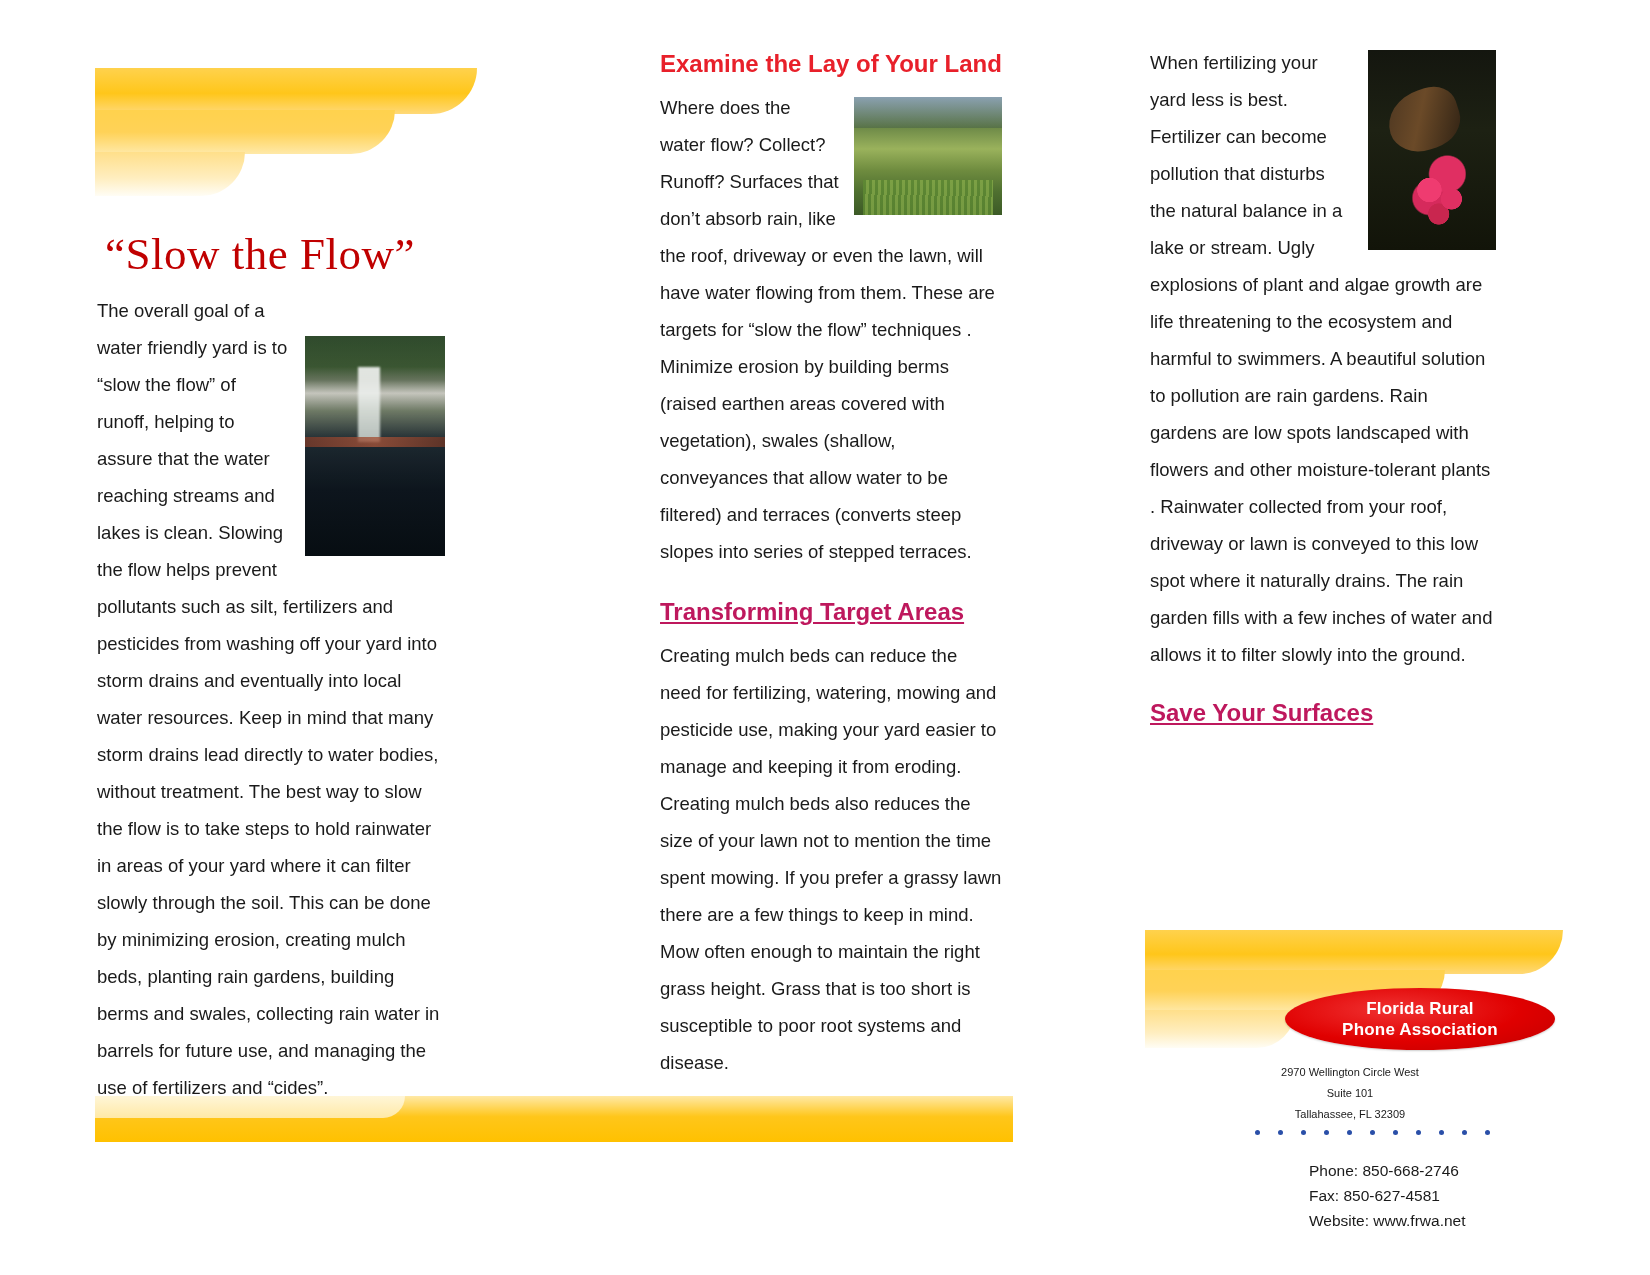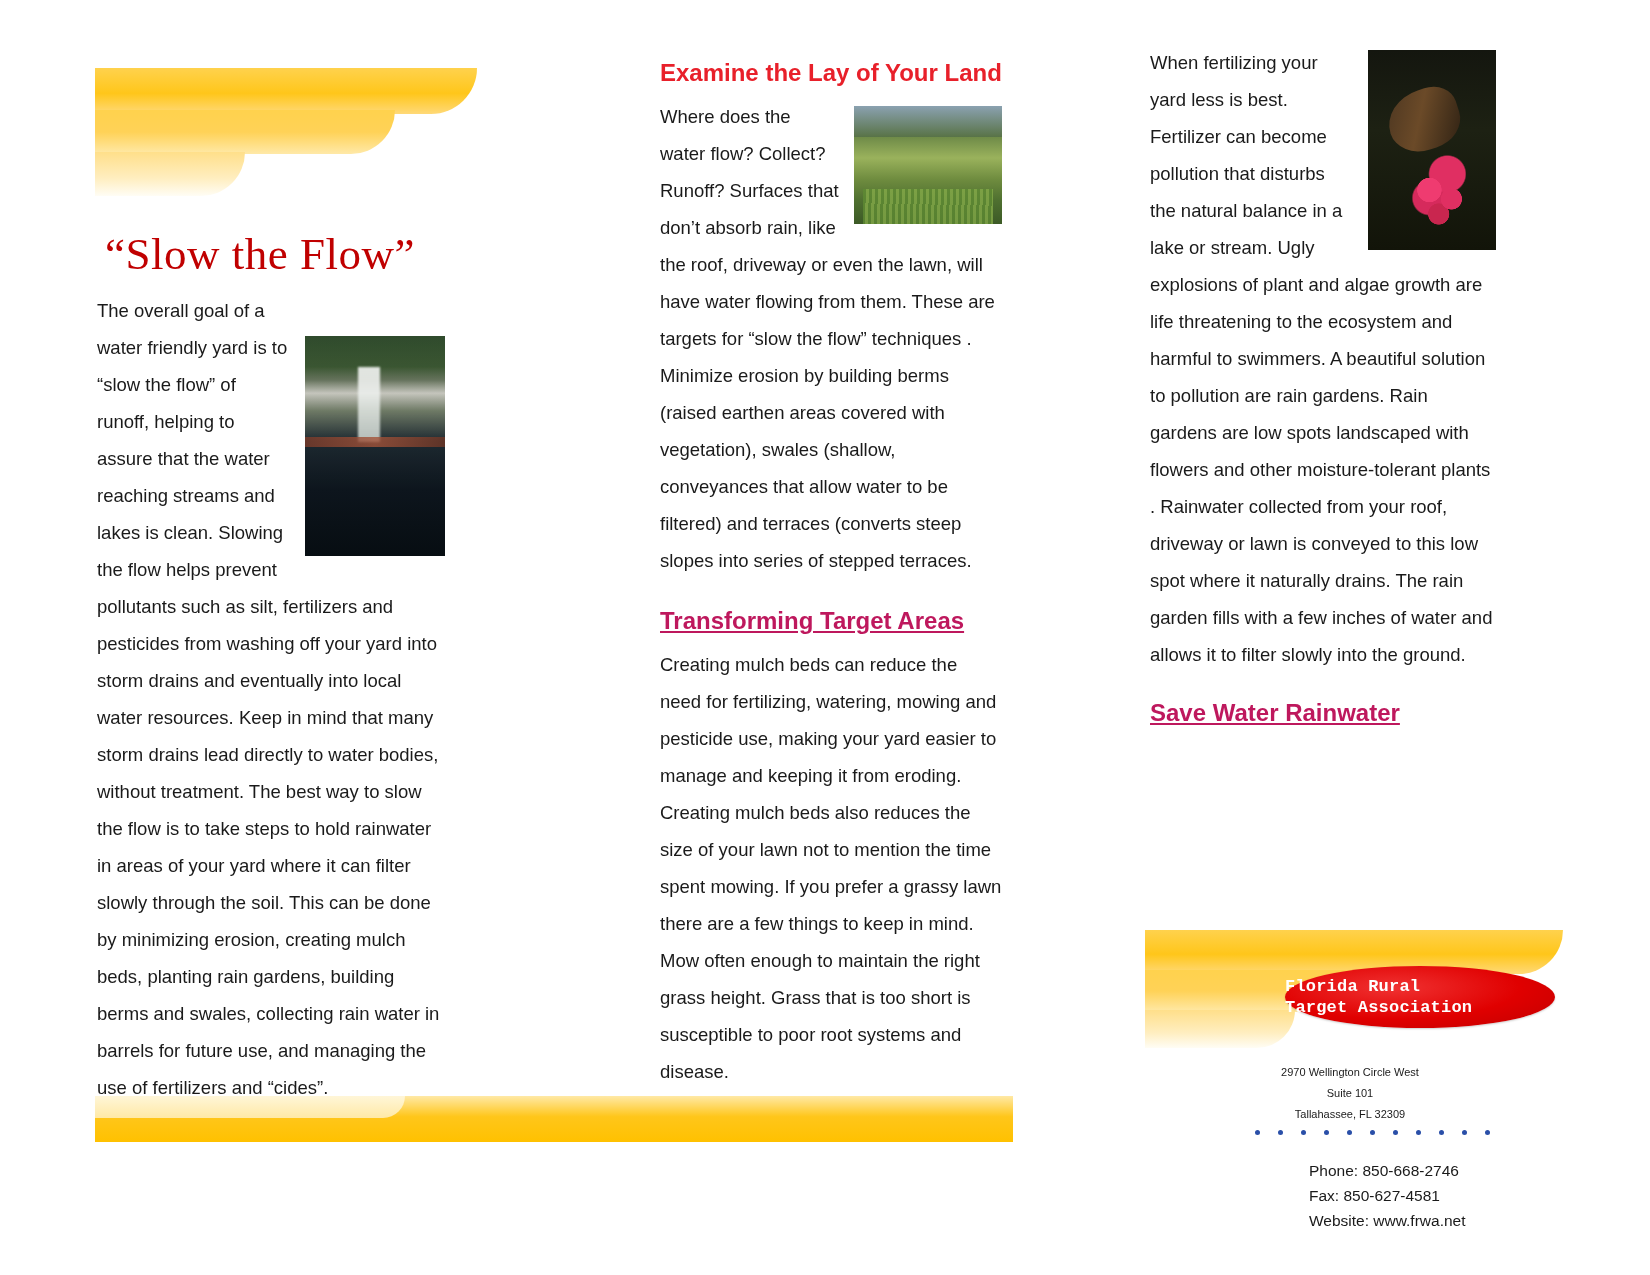--- a/index.html
+++ b/index.html
@@ -95,31 +95,30 @@
     position: absolute;
     left: 0; top: 80px;
     width: 150px; height: 38px;
     background: linear-gradient(180deg,#ffdf8a 0%, #ffeec0 60%, #fffdf5 100%);
     border-radius: 0 0 110px 0;
   }
 
   .logo-ellipse {
     position: absolute;
     left: 1285px;
-    top: 966px;
+    top: 988px;
     width: 270px;
     height: 62px;
     background: radial-gradient(ellipse at 40% 35%, #f03232 0%, #e00000 55%, #c00000 100%);
     border-radius: 50%;
     display: flex;
     flex-direction: column;
-    align-items: flex-start;
+    align-items: center;
     justify-content: center;
     box-shadow: 0 1px 2px rgba(0,0,0,.2);
-    font-family: Liberation Mono, monospace;
   }
   .logo-ellipse span {
     color: #ffffff;
     font-weight: bold;
     font-size: 17px;
     line-height: 21px;
     letter-spacing: .2px;
     text-align: center;
   }
 
@@ -189,21 +188,20 @@
     background: linear-gradient(90deg,#7a3b2a,#a4543a,#6d3626);
     opacity:.8;
   }
 
   
   .mid-body {
     position: absolute;
     left: 660px;
     top: 48px;
     width: 342px;
-    margin-top: 9px;
   }
   .mid-body h2.head:first-child { margin-top: 0; }
 
   .img-marsh {
     float: right;
     width: 148px;
     height: 118px;
     margin: 8px 0 6px 14px;
     background:
       linear-gradient(180deg, #4d6b3a 0%, #6e8a48 26%, #9ab25c 44%, #6f8c3f 62%, #4f7030 80%, #3c5a26 100%);
@@ -328,35 +326,35 @@
       <h2 class="head red2">Transforming Target Areas</h2>
       <p class="body">Creating mulch beds can reduce the need for fertilizing, watering, mowing and pesticide use, making your yard easier to manage and keeping it from eroding.  Creating mulch beds also reduces the size of your lawn not to mention  the time spent mowing.  If you prefer a grassy lawn there are a few things to keep in mind.  Mow often enough to maintain the right grass height.  Grass that is too short is susceptible to poor root  systems and disease.</p>
     </div>
   </div>
 
   <div class="right-body">
     <div class="img-butterfly"></div>
     <p class="body">When fertilizing your yard less is best.  Fertilizer can become pollution that disturbs the natural balance in a lake or stream.  Ugly explosions of plant and algae growth are  life threatening to the ecosystem and harmful to swimmers.  A beautiful solution to pollution are rain gardens.  Rain gardens are low spots landscaped with flowers and other moisture-tolerant plants .  Rainwater collected from your roof, driveway or lawn is conveyed to this low spot where it naturally drains.  The rain garden fills with a few inches of water and allows it to filter slowly into the ground.</p>
 
     <div class="right-sec2">
-      <h2 class="head red2">Save Water Rainwater</h2>
+      <h2 class="head red2">Save Your Surfaces</h2>
     </div>
   </div>
 
   <div class="banner-bottom"></div>
 
   <div class="banner-logo">
     <div class="l1"></div>
     <div class="l2"></div>
     <div class="l3"></div>
   </div>
 
   <div class="logo-ellipse">
     <span>Florida Rural</span>
-    <span>Target Association</span>
+    <span>Phone Association</span>
   </div>
 
   <div class="address">
     <div>2970 Wellington Circle West</div>
     <div>Suite 101</div>
     <div>Tallahassee, FL 32309</div>
   </div>
 
   <div class="dots">
     <i></i>

